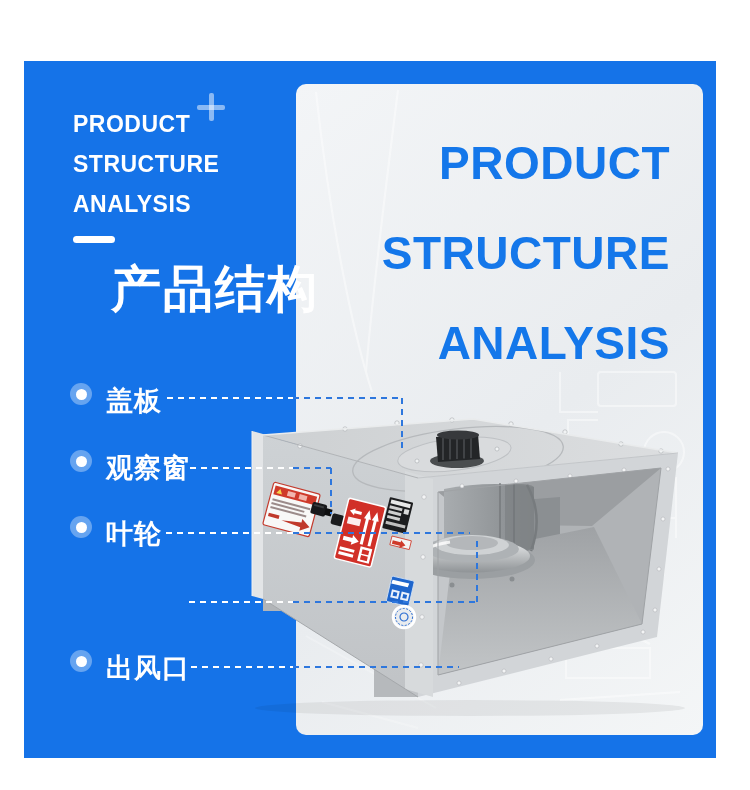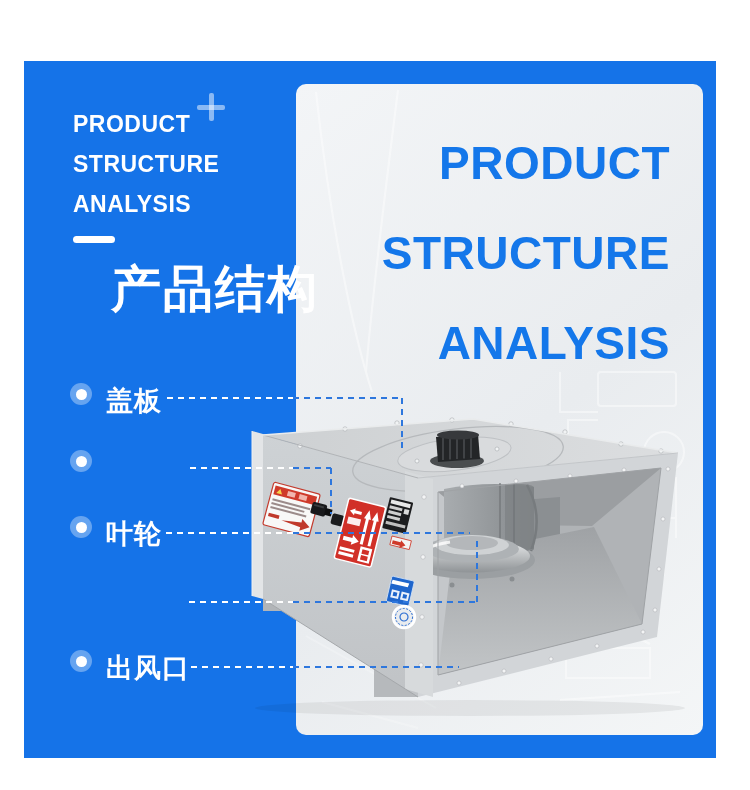--- a/index.html
+++ b/index.html
@@ -281,20 +281,21 @@
   <div class="part-row" style="top:383px">
     <span class="bullet">
         <i></i>
       </span>
     <span class="part-text">盖板</span>
   </div>
   <div class="part-row" style="top:450px">
     <span class="bullet">
         <i></i>
       </span>
+    <span class="part-text">观察窗</span>
   </div>
   <div class="part-row" style="top:516px">
     <span class="bullet">
         <i></i>
       </span>
     <span class="part-text">叶轮</span>
   </div>
   <div class="part-row" style="top:650px">
     <span class="bullet">
         <i></i>

